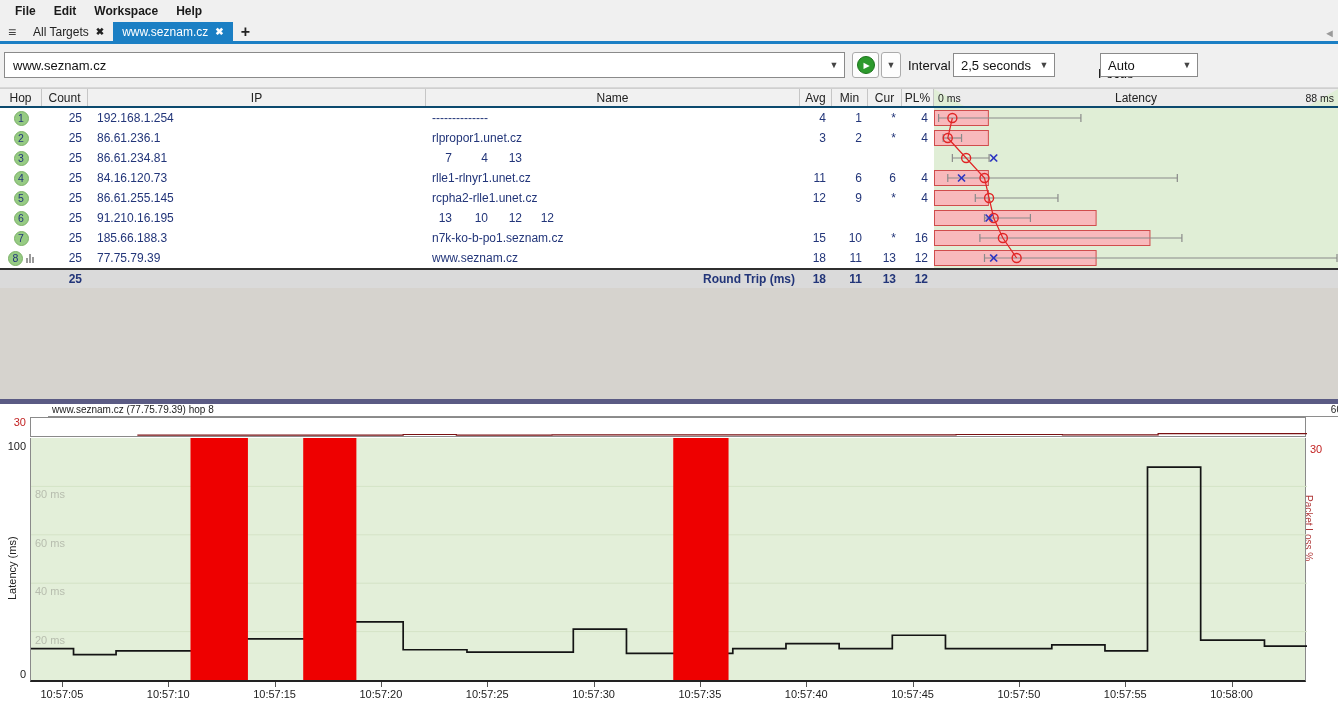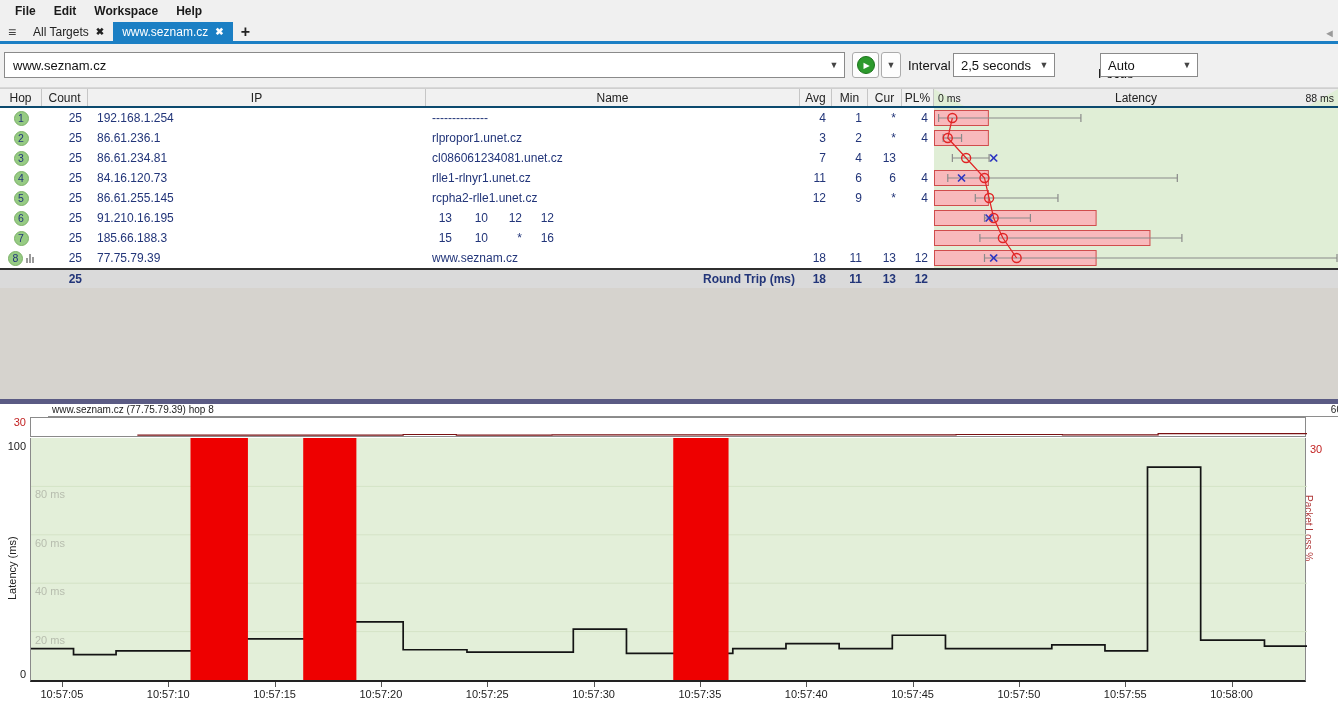--- a/index.html
+++ b/index.html
@@ -247,21 +247,20 @@
       <div class="c w-min right">2</div>
       <div class="c w-cur right">*</div>
       <div class="c w-pl right">4</div>
     </div>
     <div class="trow">
       <div class="c w-hop">
         <div class="hop-badge">3</div>
       </div>
       <div class="c w-count right">25</div>
       <div class="c w-ip">86.61.234.81</div>
-      <div class="c w-name">cl086061234081.unet.cz</div>
       <div class="c w-avg right">7</div>
       <div class="c w-min right">4</div>
       <div class="c w-cur right">13</div>
       <div class="c w-pl right"></div>
     </div>
     <div class="trow">
       <div class="c w-hop">
         <div class="hop-badge">4</div>
       </div>
       <div class="c w-count right">25</div>
@@ -294,20 +293,21 @@
       <div class="c w-min right">10</div>
       <div class="c w-cur right">12</div>
       <div class="c w-pl right">12</div>
     </div>
     <div class="trow">
       <div class="c w-hop">
         <div class="hop-badge">7</div>
       </div>
       <div class="c w-count right">25</div>
       <div class="c w-ip">185.66.188.3</div>
+      <div class="c w-name">n7k-ko-b-po1.seznam.cz</div>
       <div class="c w-avg right">15</div>
       <div class="c w-min right">10</div>
       <div class="c w-cur right">*</div>
       <div class="c w-pl right">16</div>
     </div>
     <div class="trow">
       <div class="c w-hop">
         <div class="hop-badge">8</div>
         <div class="mini-bars">
           <i style="height: 5px;"></i>

